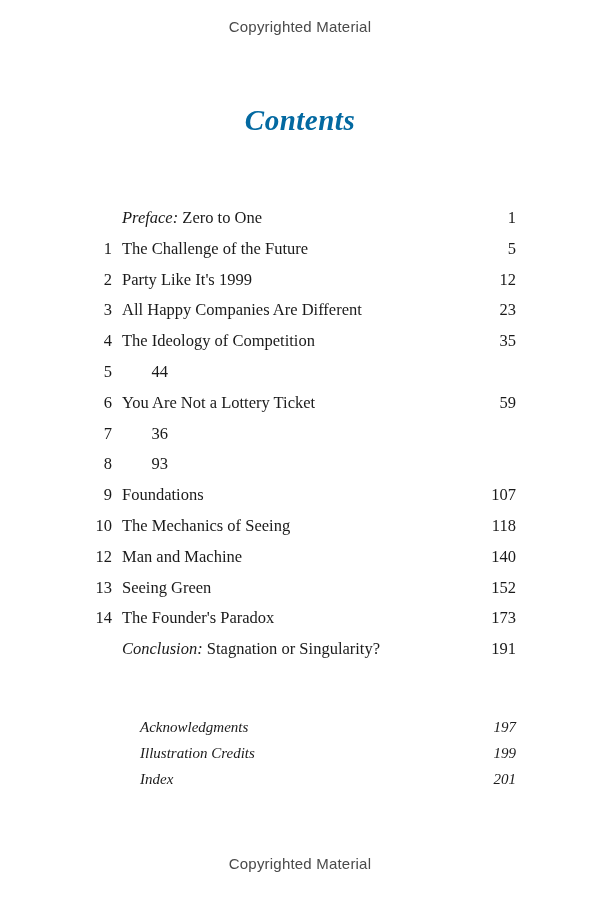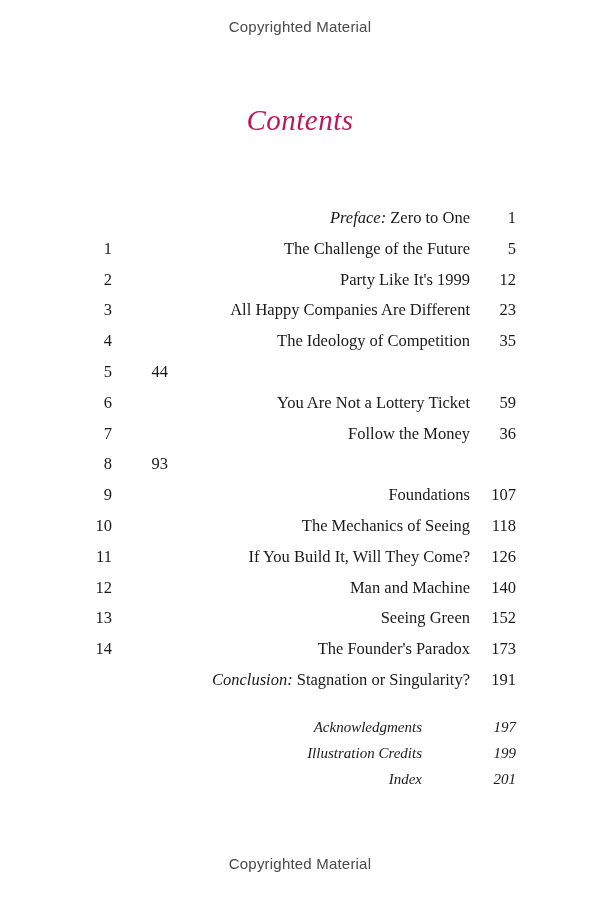--- a/index.html
+++ b/index.html
@@ -36,22 +36,23 @@
 
   .title {
     position: absolute;
     top: 104px;
     left: 0;
     width: 100%;
     text-align: center;
     font-family: "Liberation Serif", serif;
     font-style: italic;
     font-size: 29px;
-    color: #be185d;
+    color: #0369a1;
     letter-spacing: 0.5px;
+    font-weight: bold;
   }
 
   .toc {
     position: absolute;
     top: 210px;
     left: 92px;
     width: 424px;
   }
 
   .entry {
@@ -64,21 +65,20 @@
   .entry .num {
     width: 30px;
     text-align: right;
     flex: 0 0 30px;
     padding-right: 10px;
     box-sizing: border-box;
   }
   .entry .label {
     flex: 1 1 auto;
     white-space: nowrap;
-    text-align: right;
   }
   .entry .page-no {
     flex: 0 0 46px;
     text-align: right;
   }
   .entry .lead-ital {
     font-style: italic;
   }
 
   .entry.front .label { padding-left: 0; }
@@ -140,43 +140,37 @@
         <span class="num">5</span>
         <span class="page-no">44</span>
       </div>
       <div class="entry">
         <span class="num">6</span>
         <span class="label">You Are Not a Lottery Ticket</span>
         <span class="page-no">59</span>
       </div>
       <div class="entry">
         <span class="num">7</span>
-        <span class="label">Follow the Money</span>
         <span class="page-no">36</span>
       </div>
       <div class="entry">
         <span class="num">8</span>
         <span class="page-no">93</span>
       </div>
       <div class="entry">
         <span class="num">9</span>
         <span class="label">Foundations</span>
         <span class="page-no">107</span>
       </div>
       <div class="entry">
         <span class="num">10</span>
         <span class="label">The Mechanics of Seeing</span>
         <span class="page-no">118</span>
       </div>
       <div class="entry">
-        <span class="num">11</span>
-        <span class="label">If You Build It, Will They Come?</span>
-        <span class="page-no">126</span>
-      </div>
-      <div class="entry">
         <span class="num">12</span>
         <span class="label">Man and Machine</span>
         <span class="page-no">140</span>
       </div>
       <div class="entry">
         <span class="num">13</span>
         <span class="label">Seeing Green</span>
         <span class="page-no">152</span>
       </div>
       <div class="entry">

